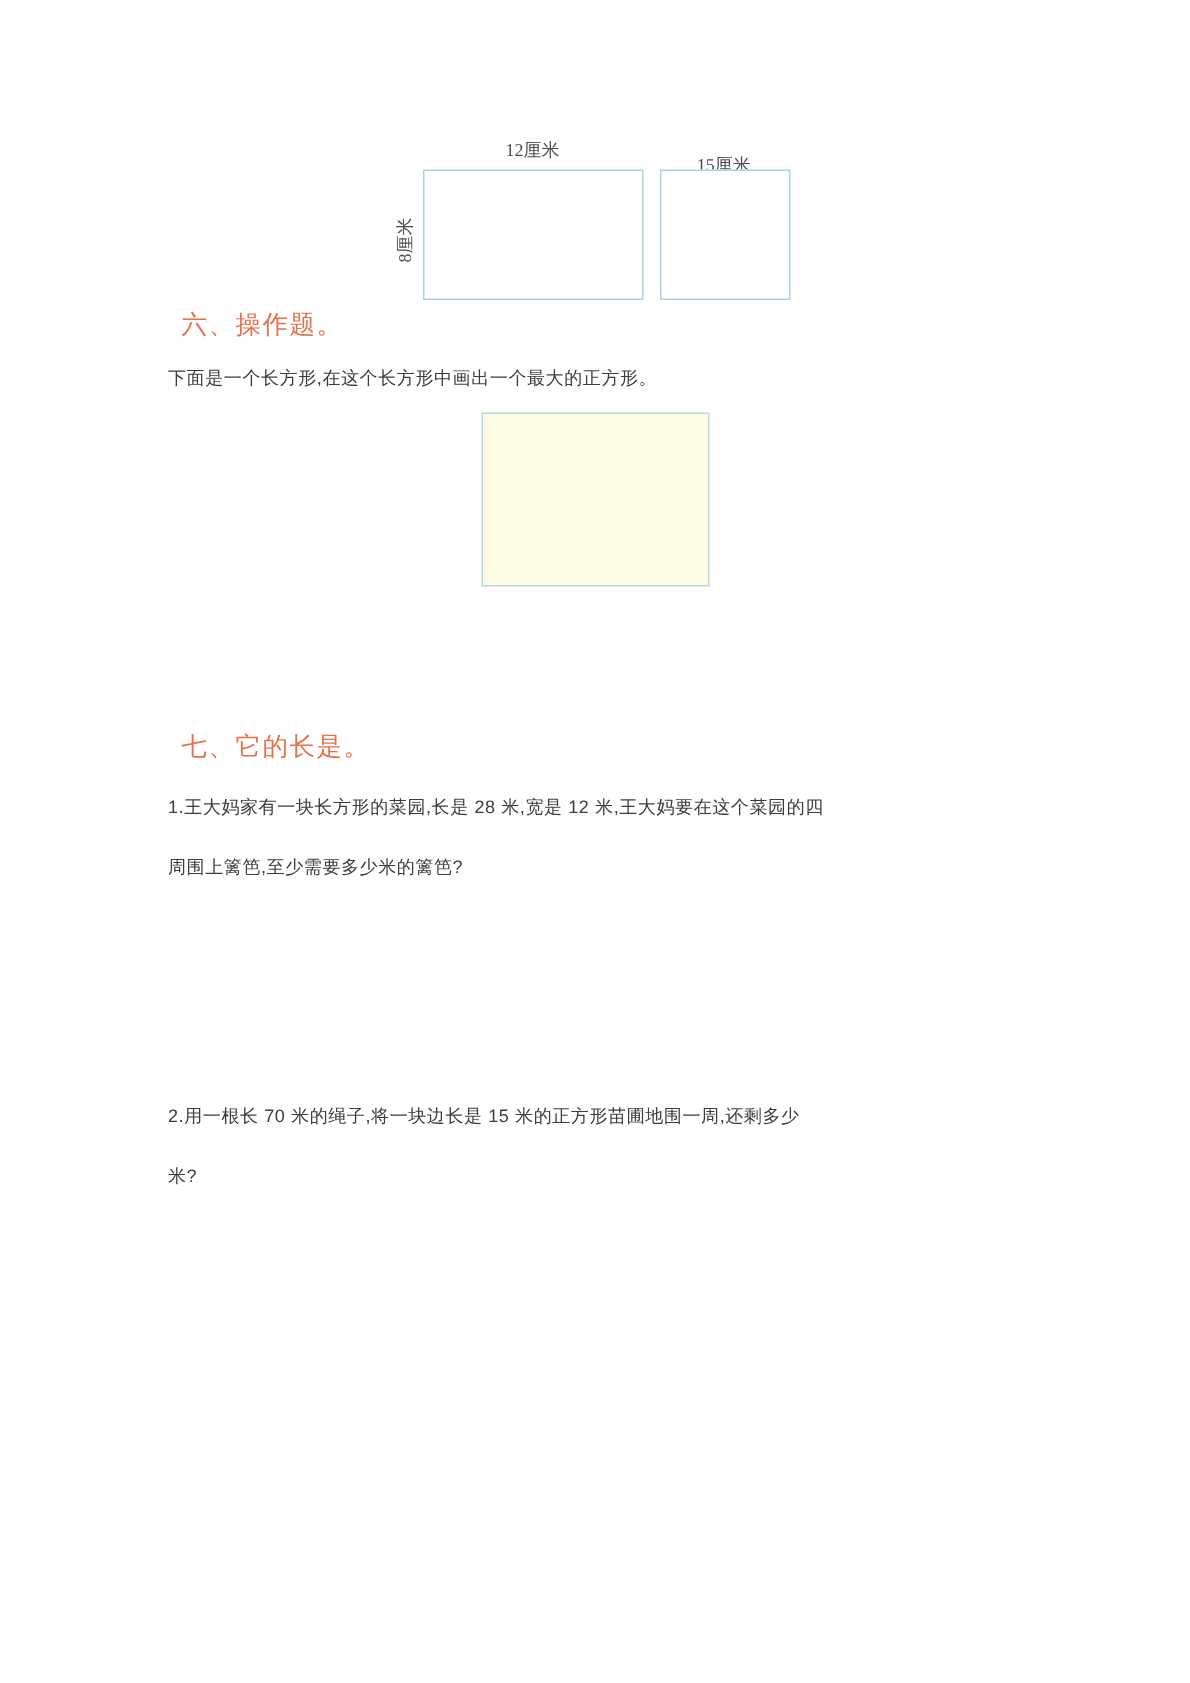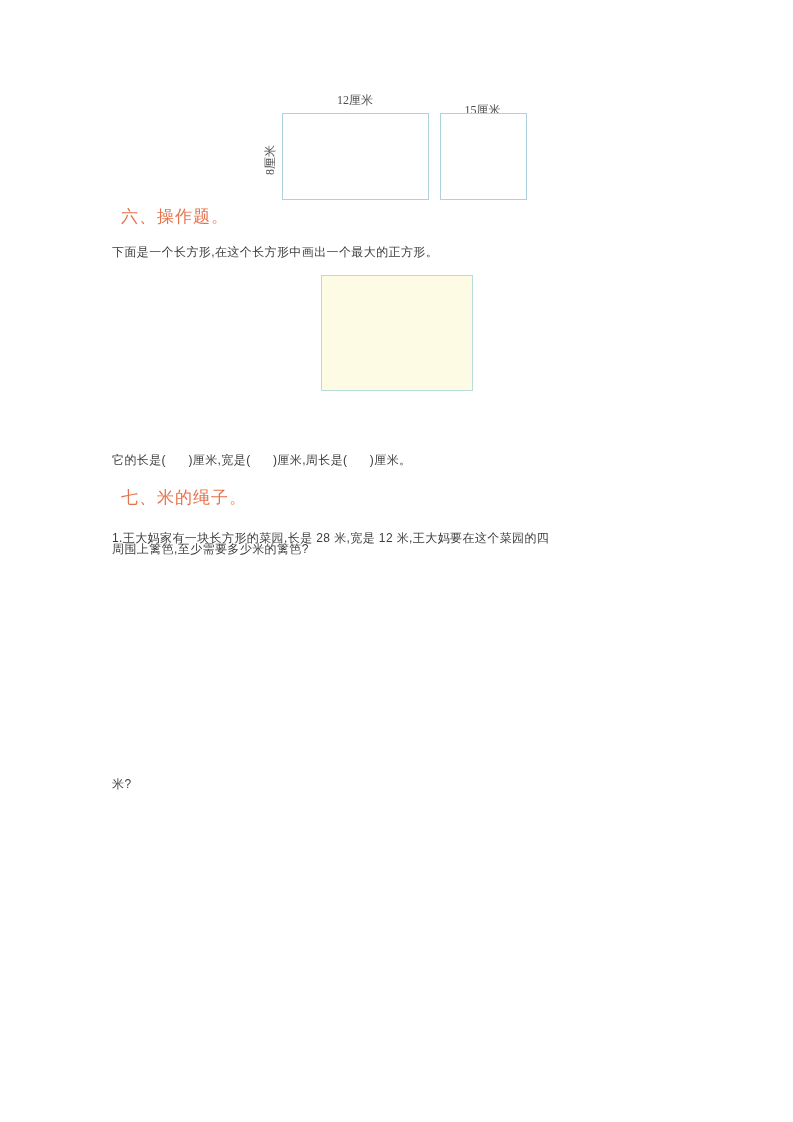--- a/index.html
+++ b/index.html
@@ -55,38 +55,38 @@
   .instr{left:112px; top:242px;}
   .yellow-rect{
     left:321px; top:275px; width:150px; height:114px;
     background:var(--yellow_fill);
     border:1px solid var(--yellow_border);
   }
   .blank1{left:112px; top:408px;}
   .blank2{left:112px; top:450px;}
   .h7{left:121px; top:486px;}
   .q1a{left:112px; top:528px;}
-  .q1b{left:112px; top:539px;}
+  .q1b{left:112px; top:568px;}
   .q2a{left:112px; top:734px;}
   .q2b{left:112px; top:774px;}
 </style>
 </head>
 <body>
 
 <div class="page">
 
   <div class="abs dim-label label1">12厘米</div>
   <div class="abs dim-label label2">15厘米</div>
   <div class="abs dim-label label-side">8厘米</div>
   <div class="abs figrect rect1"></div>
   <div class="abs figrect rect2"></div>
 
   <div class="abs heading h6">六、操作题。</div>
   <div class="abs bodytext instr">下面是一个长方形,在这个长方形中画出一个最大的正方形。</div>
   <div class="abs yellow-rect"></div>
-  <div class="abs bodytext blank2">它的长是(      )厘米,宽是(      )厘米,周长是(      )厘米。</div>
 
-  <div class="abs heading h7">七、米的绳子。</div>
+  <div class="abs heading h7">七、它的长是。</div>
   <div class="abs bodytext q1a">1.王大妈家有一块长方形的菜园,长是 28 米,宽是 12 米,王大妈要在这个菜园的四</div>
   <div class="abs bodytext q1b">周围上篱笆,至少需要多少米的篱笆?</div>
+  <div class="abs bodytext q2a">2.用一根长 70 米的绳子,将一块边长是 15 米的正方形苗圃地围一周,还剩多少</div>
   <div class="abs bodytext q2b">米?</div>
 
 </div>
 
 </body></html>

